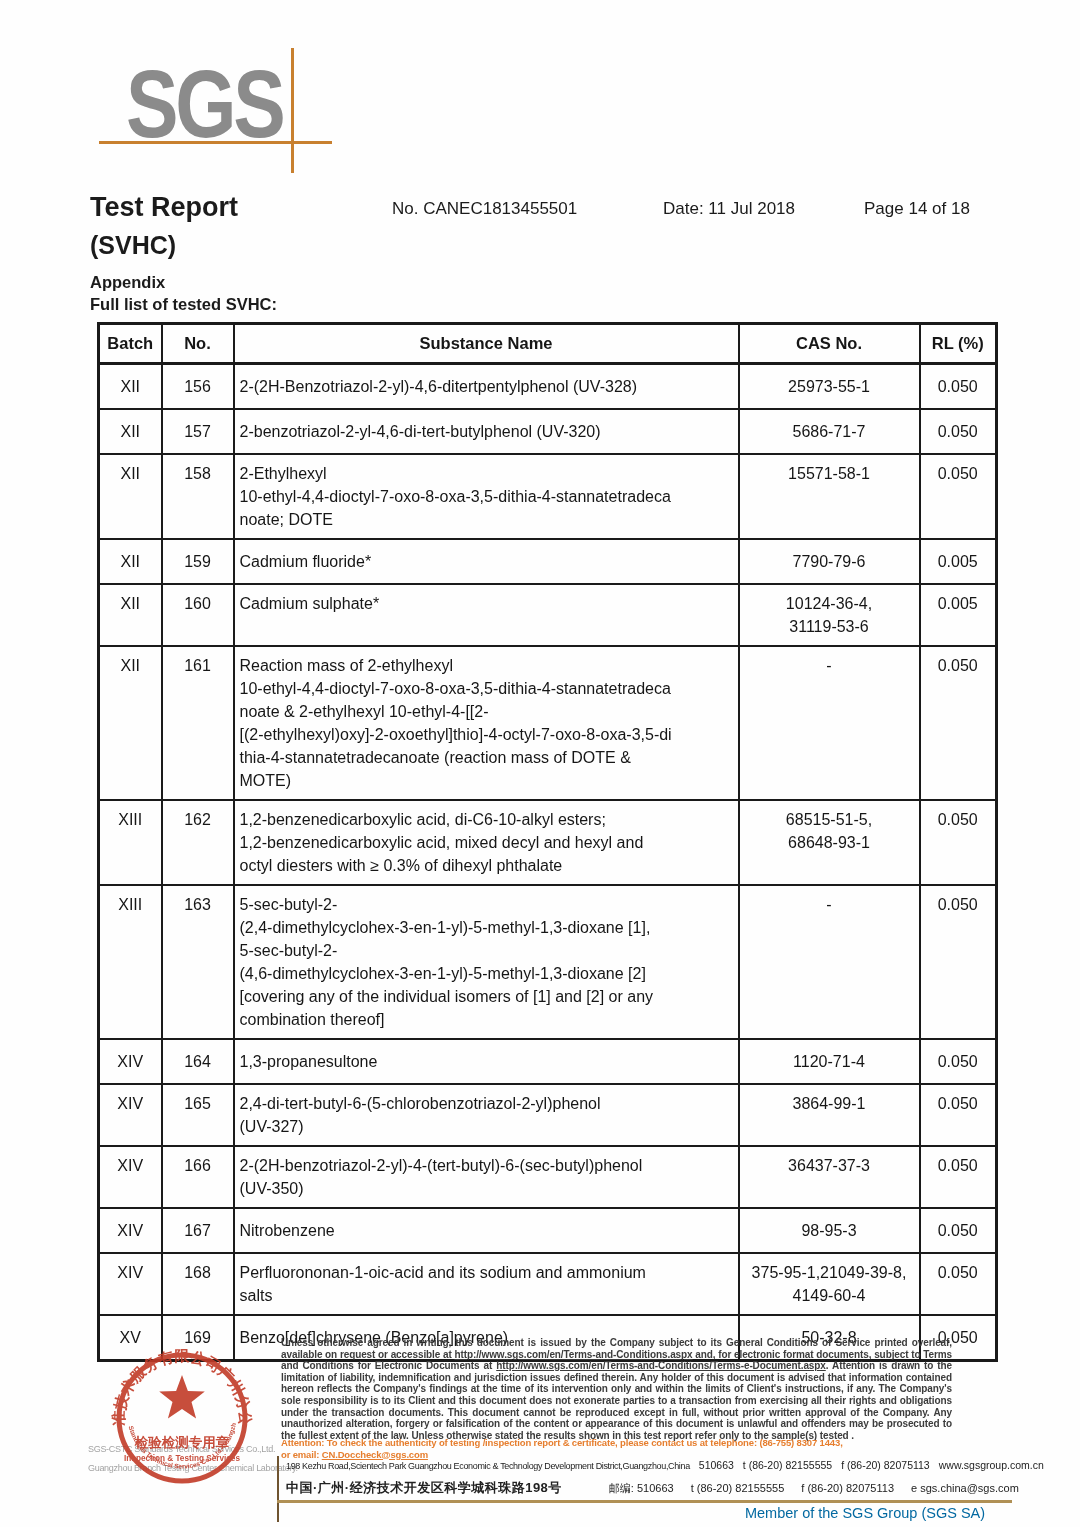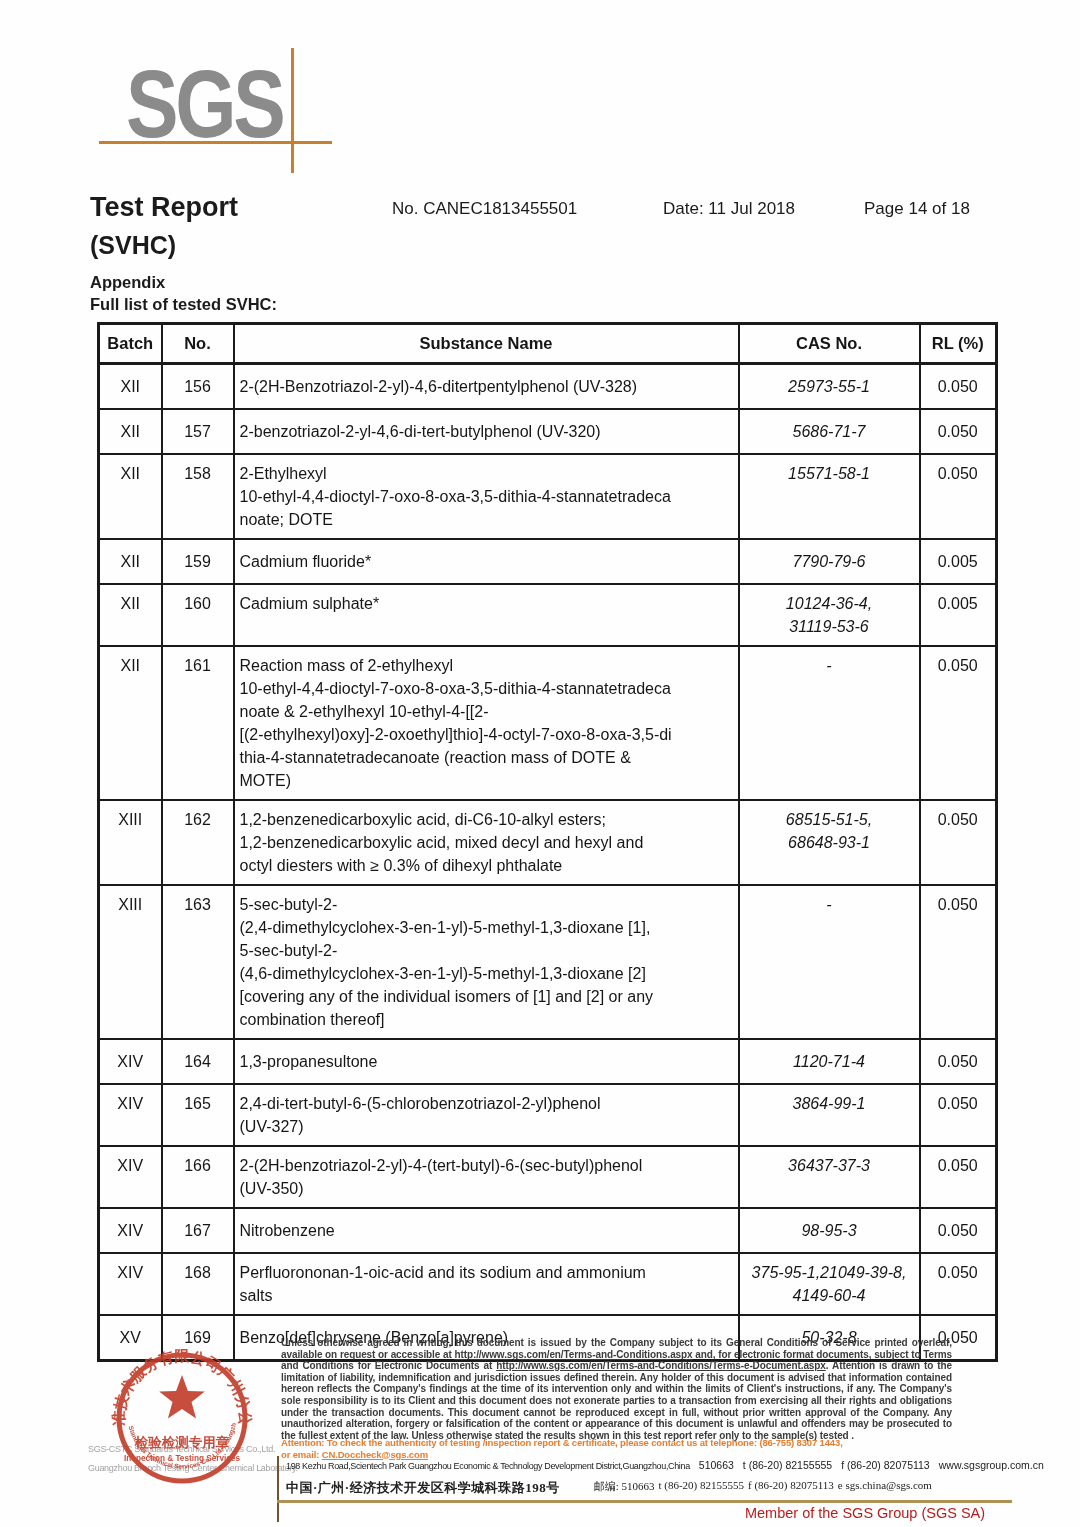--- a/index.html
+++ b/index.html
@@ -36,21 +36,21 @@
   }
   table.svhc, table.svhc td, table.svhc th { border:2px solid #1a1a1a; }
   table.svhc { border-width:3px; }
   table.svhc th {
     font-size:16.5px; font-weight:bold; text-align:center;
     padding:7px 4px; border-bottom-width:3px;
   }
   table.svhc td { vertical-align:top; padding:7px 5px; }
   td.c-batch, td.c-no, td.c-cas, td.c-rl { text-align:center; }
   td.c-name { text-align:left; padding-left:7px; white-space:pre-line; }
-  td.c-cas  { white-space:pre-line;font-style:italic; }
+  td.c-cas  { white-space:pre-line; }
   tr.single td { padding-top:10px; padding-bottom:10px; }
 
   
   .company-l1 { position:absolute; left:88px; top:1444px; font-size:9px; letter-spacing:-.3px; color:#a3a3a3; white-space:nowrap; }
   .company-l2 { position:absolute; left:88px; top:1463px; font-size:9px; letter-spacing:-.3px; color:#a3a3a3; white-space:nowrap; }
   .stamp-svg { position:absolute; left:98px; top:1334px; opacity:.9; }
 
   .disclaimer {
     position:absolute; left:281px; top:1337px; width:671px;
     font-size:10px; line-height:11.6px; letter-spacing:-.1px;
@@ -66,26 +66,26 @@
 
   .addr-divider { position:absolute; left:277px; top:1456px; width:2px; height:66px; background:#6f5430; }
   .addr-row1 {
     position:absolute; left:286px; top:1459px; width:720px;
     display:flex; gap:9px; align-items:baseline; white-space:nowrap;
     font-size:10.5px; color:#222;
   }
   .addr-en { font-size:9px; letter-spacing:-.35px; }
   .addr-row2 {
     position:absolute; left:286px; top:1479px; width:720px;
-    display:flex; gap:4px; align-items:flex-start; white-space:nowrap;
-    font-size:11px; color:#222;font-family:Liberation Serif, serif;
+    display:flex; gap:17px; align-items:center; white-space:nowrap;
+    font-size:11px; color:#222;
   }
   .addr-cn { font-size:13px; font-weight:bold; letter-spacing:.5px; margin-right:30px; }
   .tan-line { position:absolute; left:277px; top:1500px; width:735px; height:3px; background:#b09055; }
-  .member { position:absolute; left:710px; top:1505px; width:310px; text-align:center; font-size:14.5px; color:#b91c1c; }
+  .member { position:absolute; left:710px; top:1505px; width:310px; text-align:center; font-size:14.5px; color:#0369a1; }
 </style>
 </head>
 <body>
 
 <div class="page">
 
   <div class="logo">
     <div class="logo-hline"></div>
     <div class="logo-vline"></div>
     <div class="sgs-word">SGS</div>

